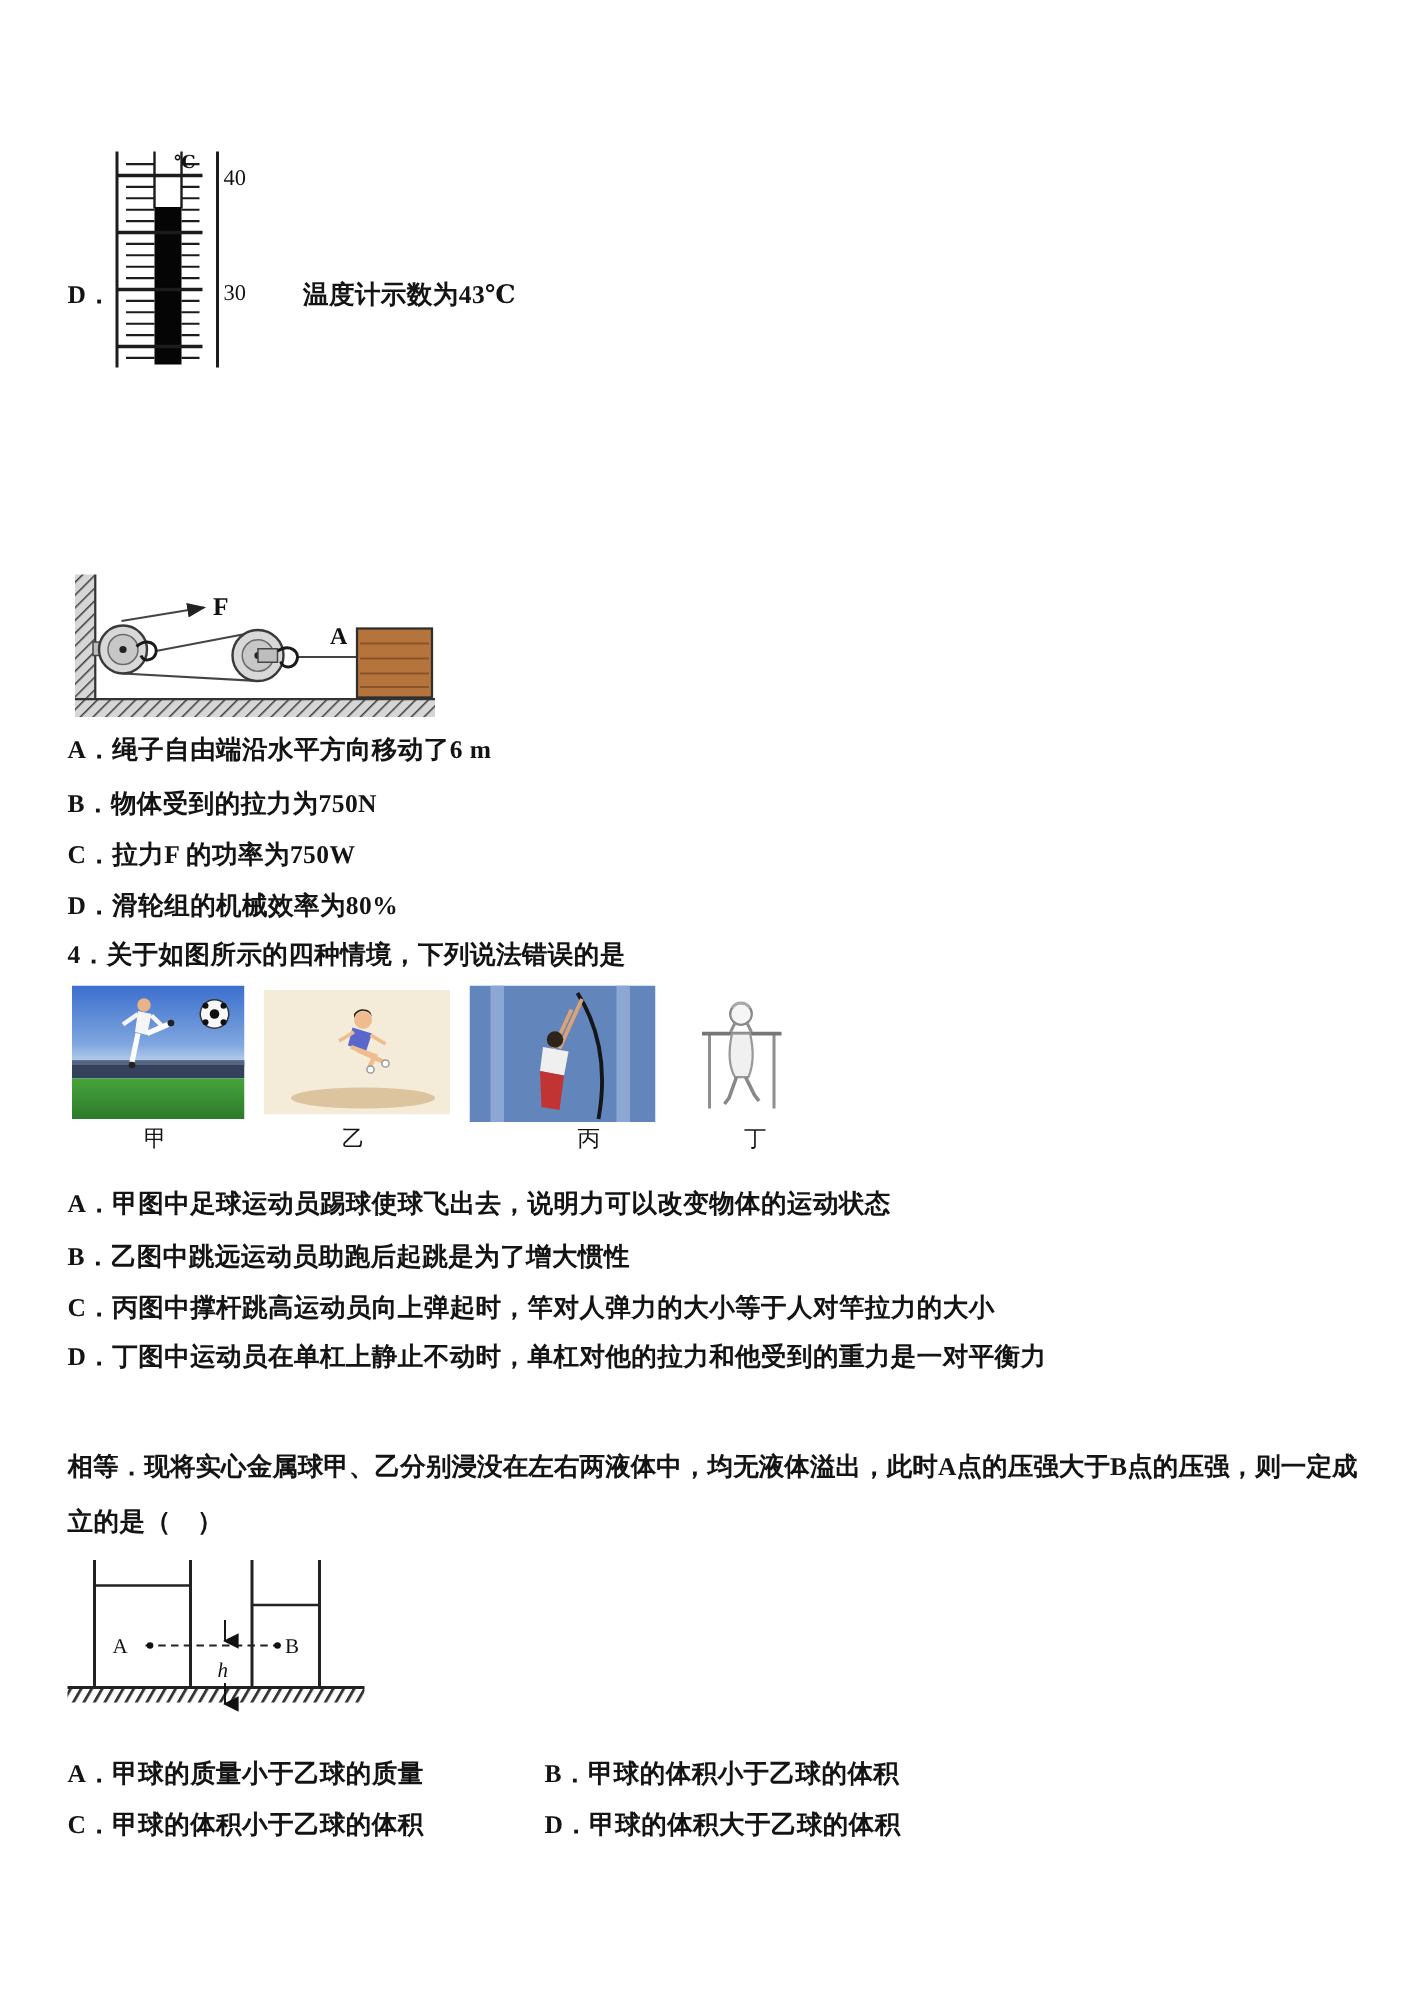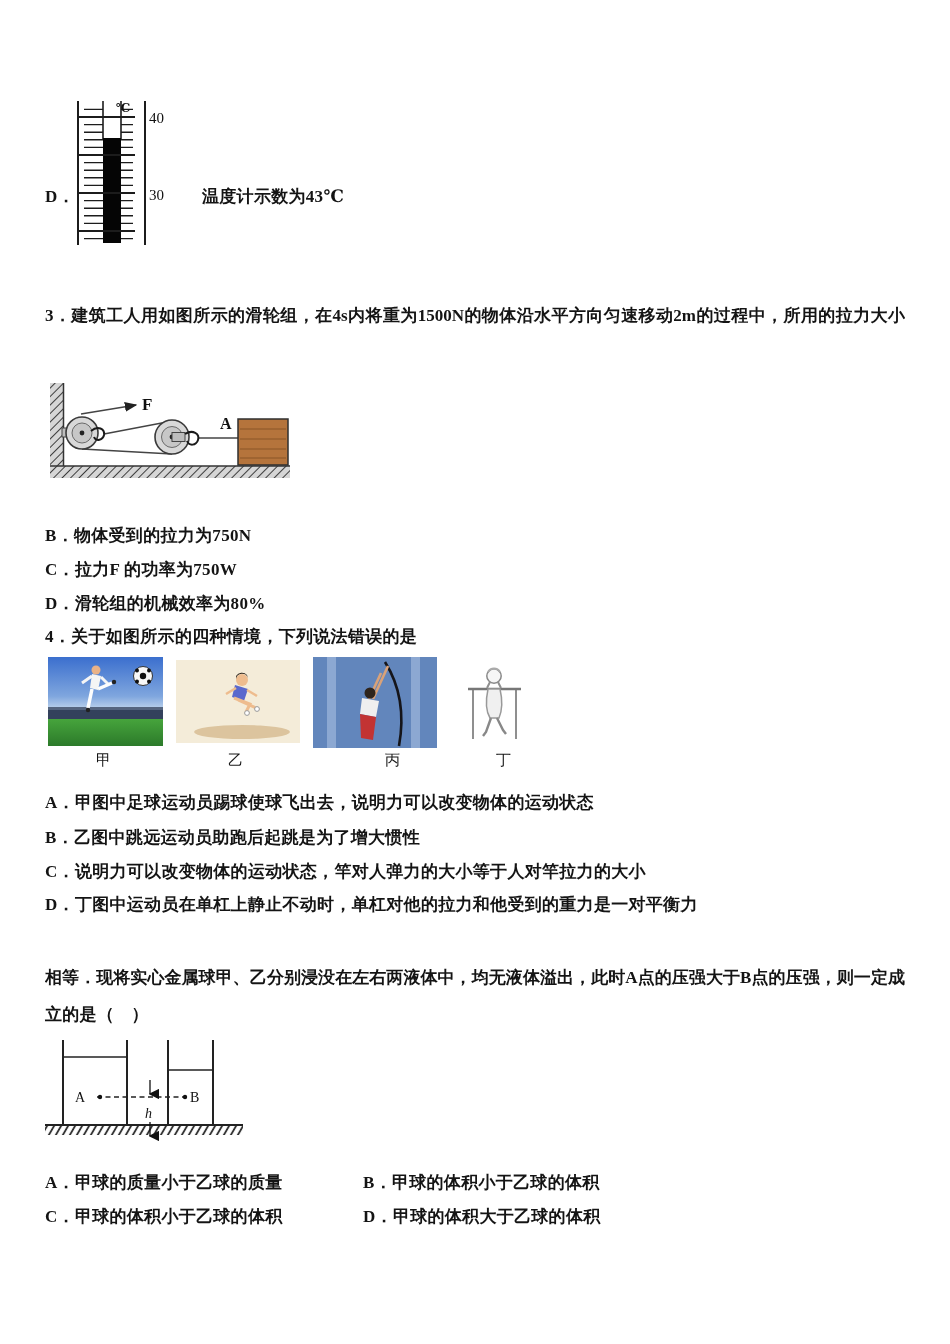--- a/index.html
+++ b/index.html
@@ -25,21 +25,20 @@
     <path d="M8 24 H65 M8 62 H65 M8 100 H65 M8 138 H65" stroke="#1c1c1c" stroke-width="2.2" fill="none"></path>
     <path d="M14 16.4H33 M14 31.6H33 M14 39.2H33 M14 46.8H33 M14 54.4H33 M14 69.6H33 M14 77.2H33 M14 84.8H33 M14 92.4H33 M14 107.6H33 M14 115.2H33 M14 122.8H33 M14 130.4H33 M14 145.6H33" stroke="#1c1c1c" stroke-width="1.4" fill="none"></path>
     <path d="M51 16.4H63 M51 31.6H63 M51 39.2H63 M51 46.8H63 M51 54.4H63 M51 69.6H63 M51 77.2H63 M51 84.8H63 M51 92.4H63 M51 107.6H63 M51 115.2H63 M51 122.8H63 M51 130.4H63 M51 145.6H63" stroke="#1c1c1c" stroke-width="1.4" fill="none"></path>
     <text x="46" y="19" font-size="12" font-weight="700" fill="#111">℃</text>
     <text x="79" y="30" font-size="15" fill="#111">40</text>
     <text x="79" y="107" font-size="15" fill="#111">30</text>
   </svg>
   <div class="txt" style="left:45px;top:187px">D．</div>
   <div class="txt" style="left:202px;top:187px">温度计示数为43℃</div>
 
-  <div class="txt just" style="left:45px;top:306px">3．建筑工人用如图所示的滑轮组，在4s内将重为1500N的物体沿水平方向匀速移动2m的过程中，所用的拉力大小</div>
 
   <svg style="left:48px;top:381px" width="250" height="100" viewBox="0 0 250 100">
     <defs>
       <pattern id="hatchA" width="6" height="6" patternUnits="userSpaceOnUse" patternTransform="rotate(45)">
         <rect width="6" height="6" fill="#d6d6d6"></rect>
         <line x1="0" y1="0" x2="0" y2="6" stroke="#3d3d3d" stroke-width="2"></line>
       </pattern>
       <marker id="arrF" markerWidth="9" markerHeight="7" refX="8" refY="3.5" orient="auto">
         <path d="M0,0 L9,3.5 L0,7 z" fill="#222"></path>
       </marker>
@@ -65,20 +64,21 @@
     <circle cx="124" cy="56" r="2.4" fill="#222"></circle>
     <rect x="124" y="51.5" width="13" height="9" fill="#bdbdbd" stroke="#444" stroke-width="1"></rect>
     <path d="M137 53 c8 -5 15 0 13 6 c-2 6 -9 6 -11 1" fill="none" stroke="#1a1a1a" stroke-width="2"></path>
 
     <rect x="190" y="38" width="50" height="46" fill="#b5743c" stroke="#2f2f2f" stroke-width="1.5"></rect>
     <path d="M192 48 H238 M192 58 H238 M192 68 H238 M192 77 H238" stroke="#8a5426" stroke-width="1.2"></path>
     <text x="94" y="29" font-size="17" font-weight="600" fill="#111">F</text>
     <text x="172" y="48" font-size="16" font-weight="600" fill="#111">A</text>
   </svg>
 
+  <div class="txt" style="left:45px;top:490px">A．绳子自由端沿水平方向移动了6 m</div>
   <div class="txt" style="left:45px;top:526px">B．物体受到的拉力为750N</div>
   <div class="txt" style="left:45px;top:560px">C．拉力F 的功率为750W</div>
   <div class="txt" style="left:45px;top:594px">D．滑轮组的机械效率为80%</div>
 
   <div class="txt" style="left:45px;top:627px">4．关于如图所示的四种情境，下列说法错误的是</div>
 
   <svg style="left:48px;top:657px" width="115" height="89" viewBox="0 0 115 89">
     <defs>
       <linearGradient id="skyg" x1="0" y1="0" x2="0" y2="1">
         <stop offset="0" stop-color="#3b6fce"></stop>
@@ -151,21 +151,21 @@
       <path d="M28 58 L23 72 l-3 4 M34 58 L40 70 l3 4" stroke="#888" stroke-width="2.4" fill="none"></path>
     </g>
   </svg>
   <div class="figlabel" style="left:96px;top:751px">甲</div>
   <div class="figlabel" style="left:228px;top:751px">乙</div>
   <div class="figlabel" style="left:385px;top:751px">丙</div>
   <div class="figlabel" style="left:496px;top:751px">丁</div>
 
   <div class="txt" style="left:45px;top:828px">B．乙图中跳远运动员助跑后起跳是为了增大惯性</div>
   <div class="txt" style="left:45px;top:793px">A．甲图中足球运动员踢球使球飞出去，说明力可以改变物体的运动状态</div>
-  <div class="txt" style="left:45px;top:862px">C．说明力可以改变物体的运动状态，竿对人弹力的大小等于人对竿拉力的大小</div>
+  <div class="txt" style="left:45px;top:862px">C．丙图中撑杆跳高运动员向上弹起时，竿对人弹力的大小等于人对竿拉力的大小</div>
   <div class="txt" style="left:45px;top:895px">D．丁图中运动员在单杠上静止不动时，单杠对他的拉力和他受到的重力是一对平衡力</div>
 
   <div class="txt just" style="left:45px;top:968px">相等．现将实心金属球甲、乙分别浸没在左右两液体中，均无液体溢出，此时A点的压强大于B点的压强，则一定成</div>
   <div class="txt" style="left:45px;top:1005px">立的是（　）</div>
 
   <svg style="left:40px;top:1036px" width="220" height="108" viewBox="0 0 220 108">
     <defs>
       <pattern id="hatchG" width="7" height="9" patternUnits="userSpaceOnUse" patternTransform="skewX(-30)">
         <rect width="7" height="9" fill="#fff"></rect>
         <line x1="3" y1="0" x2="3" y2="9" stroke="#333" stroke-width="2.2"></line>

